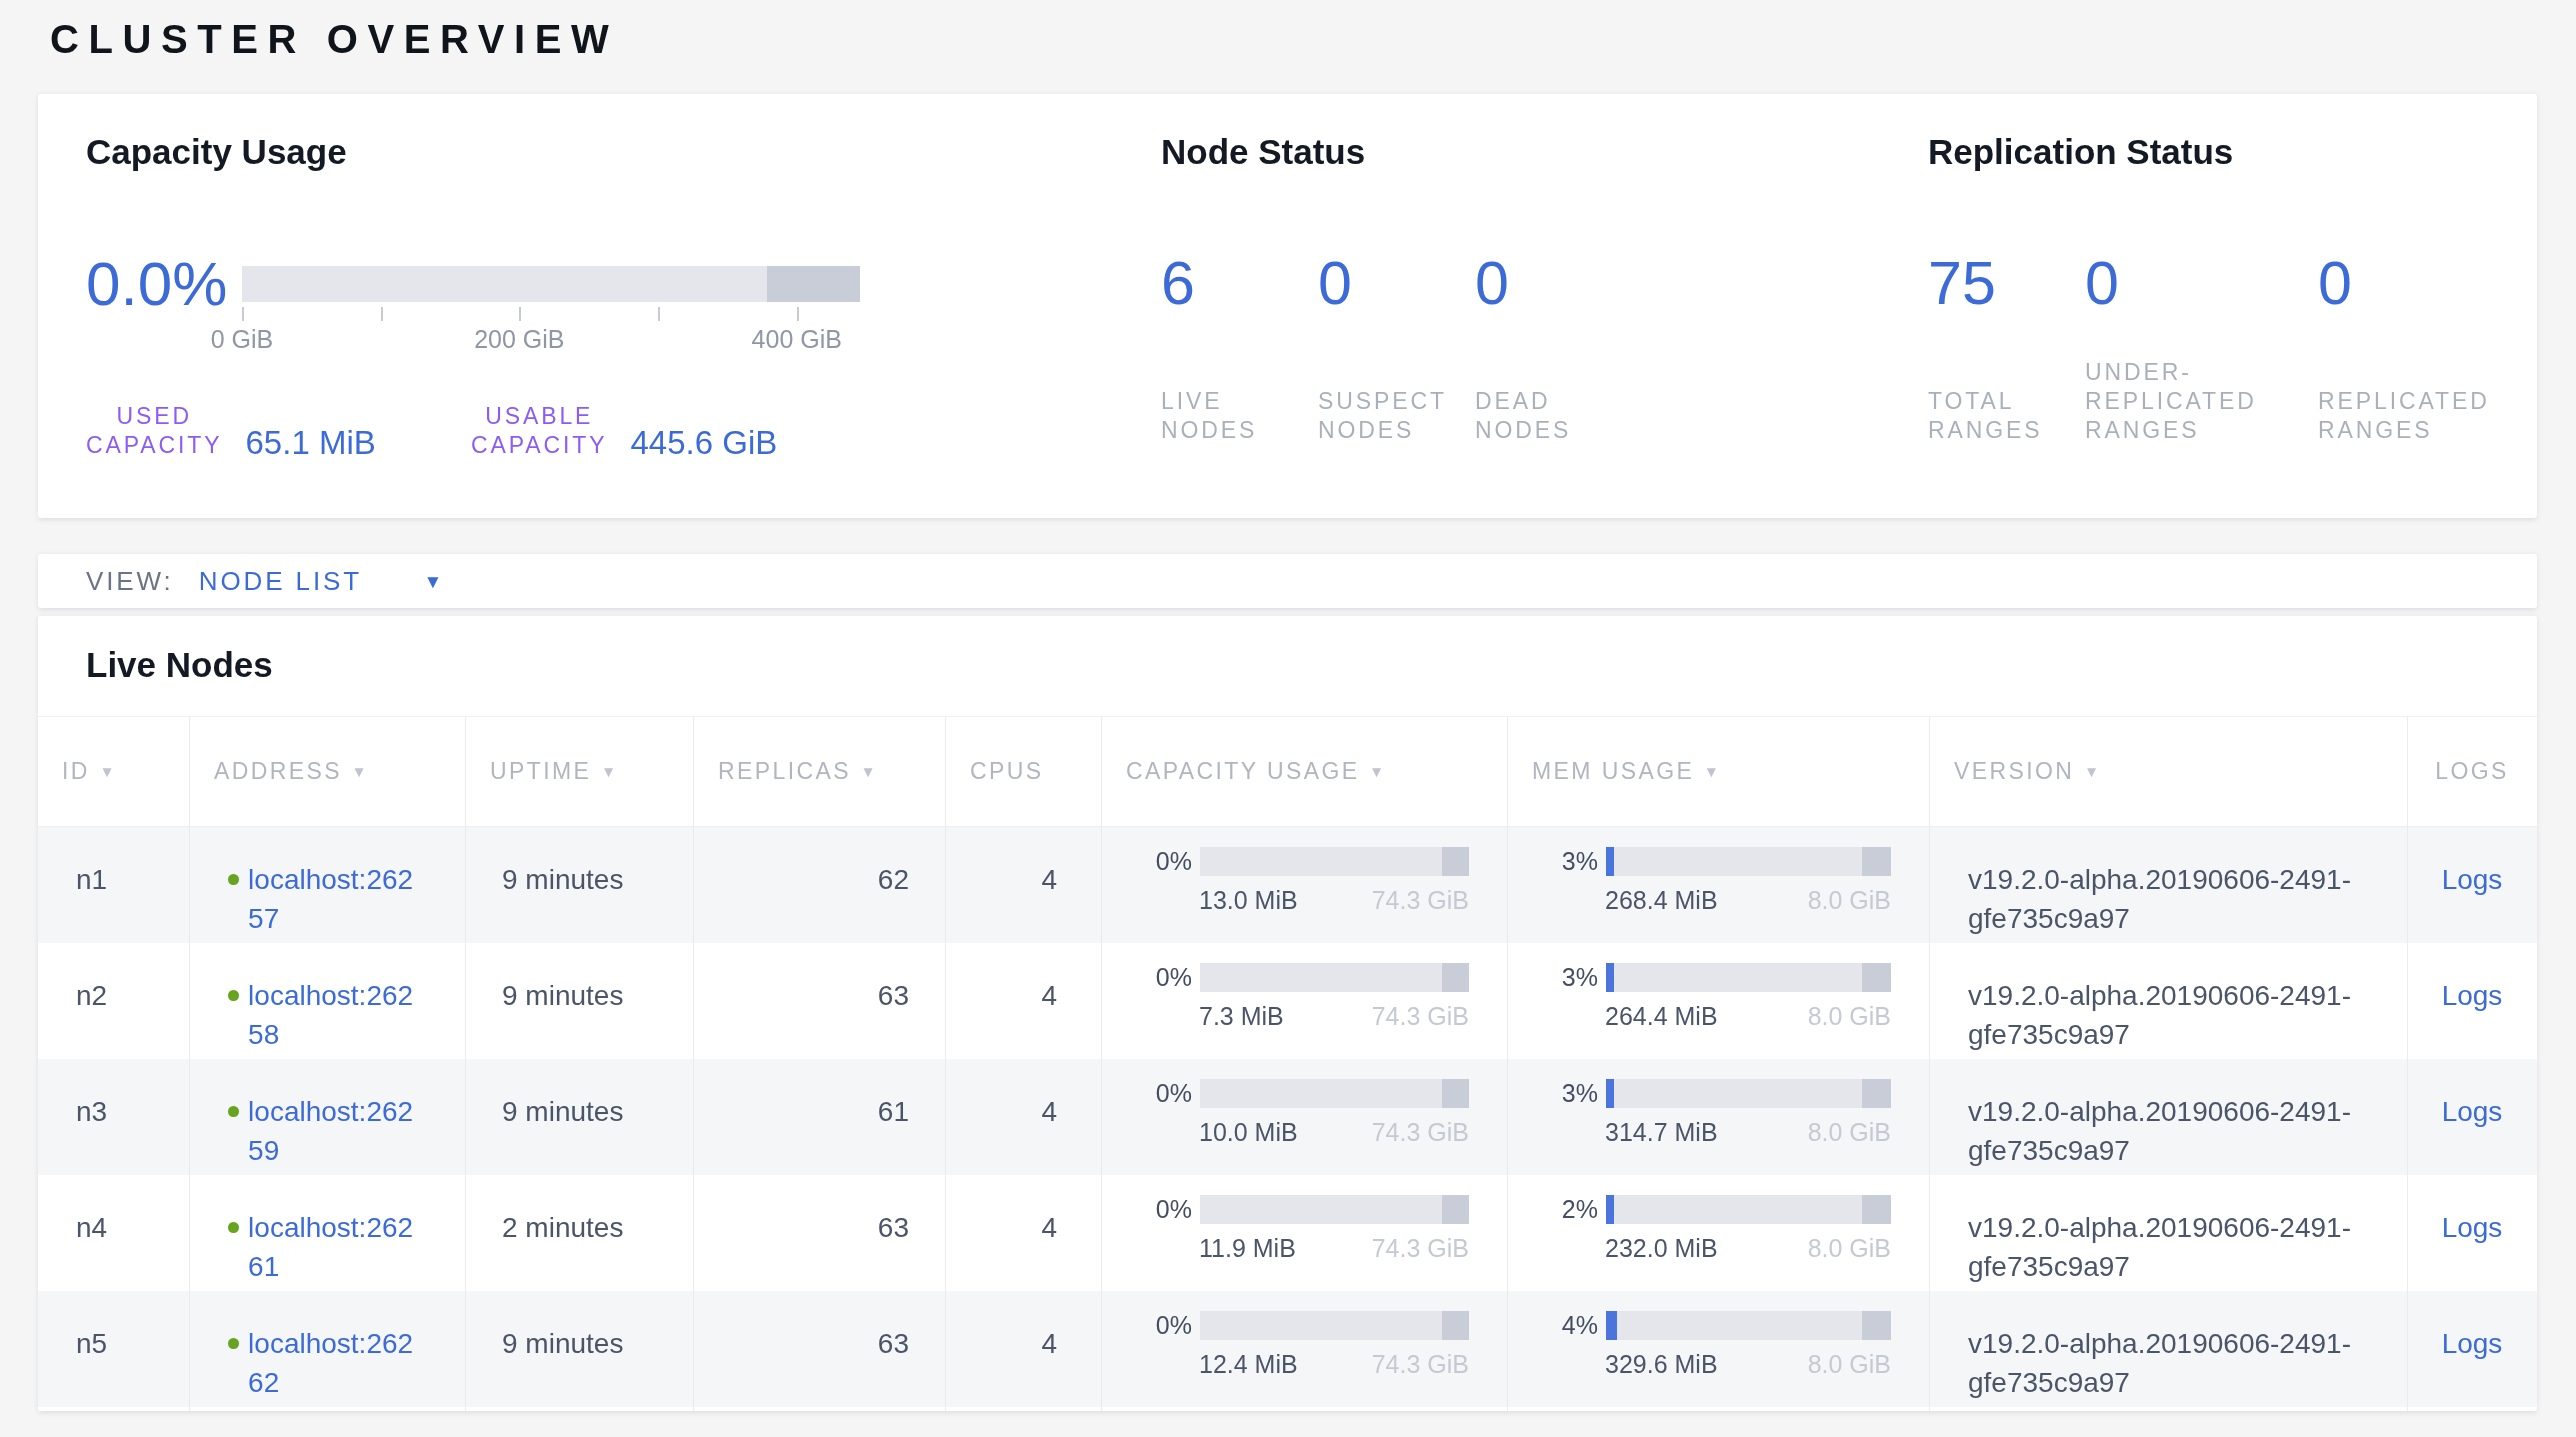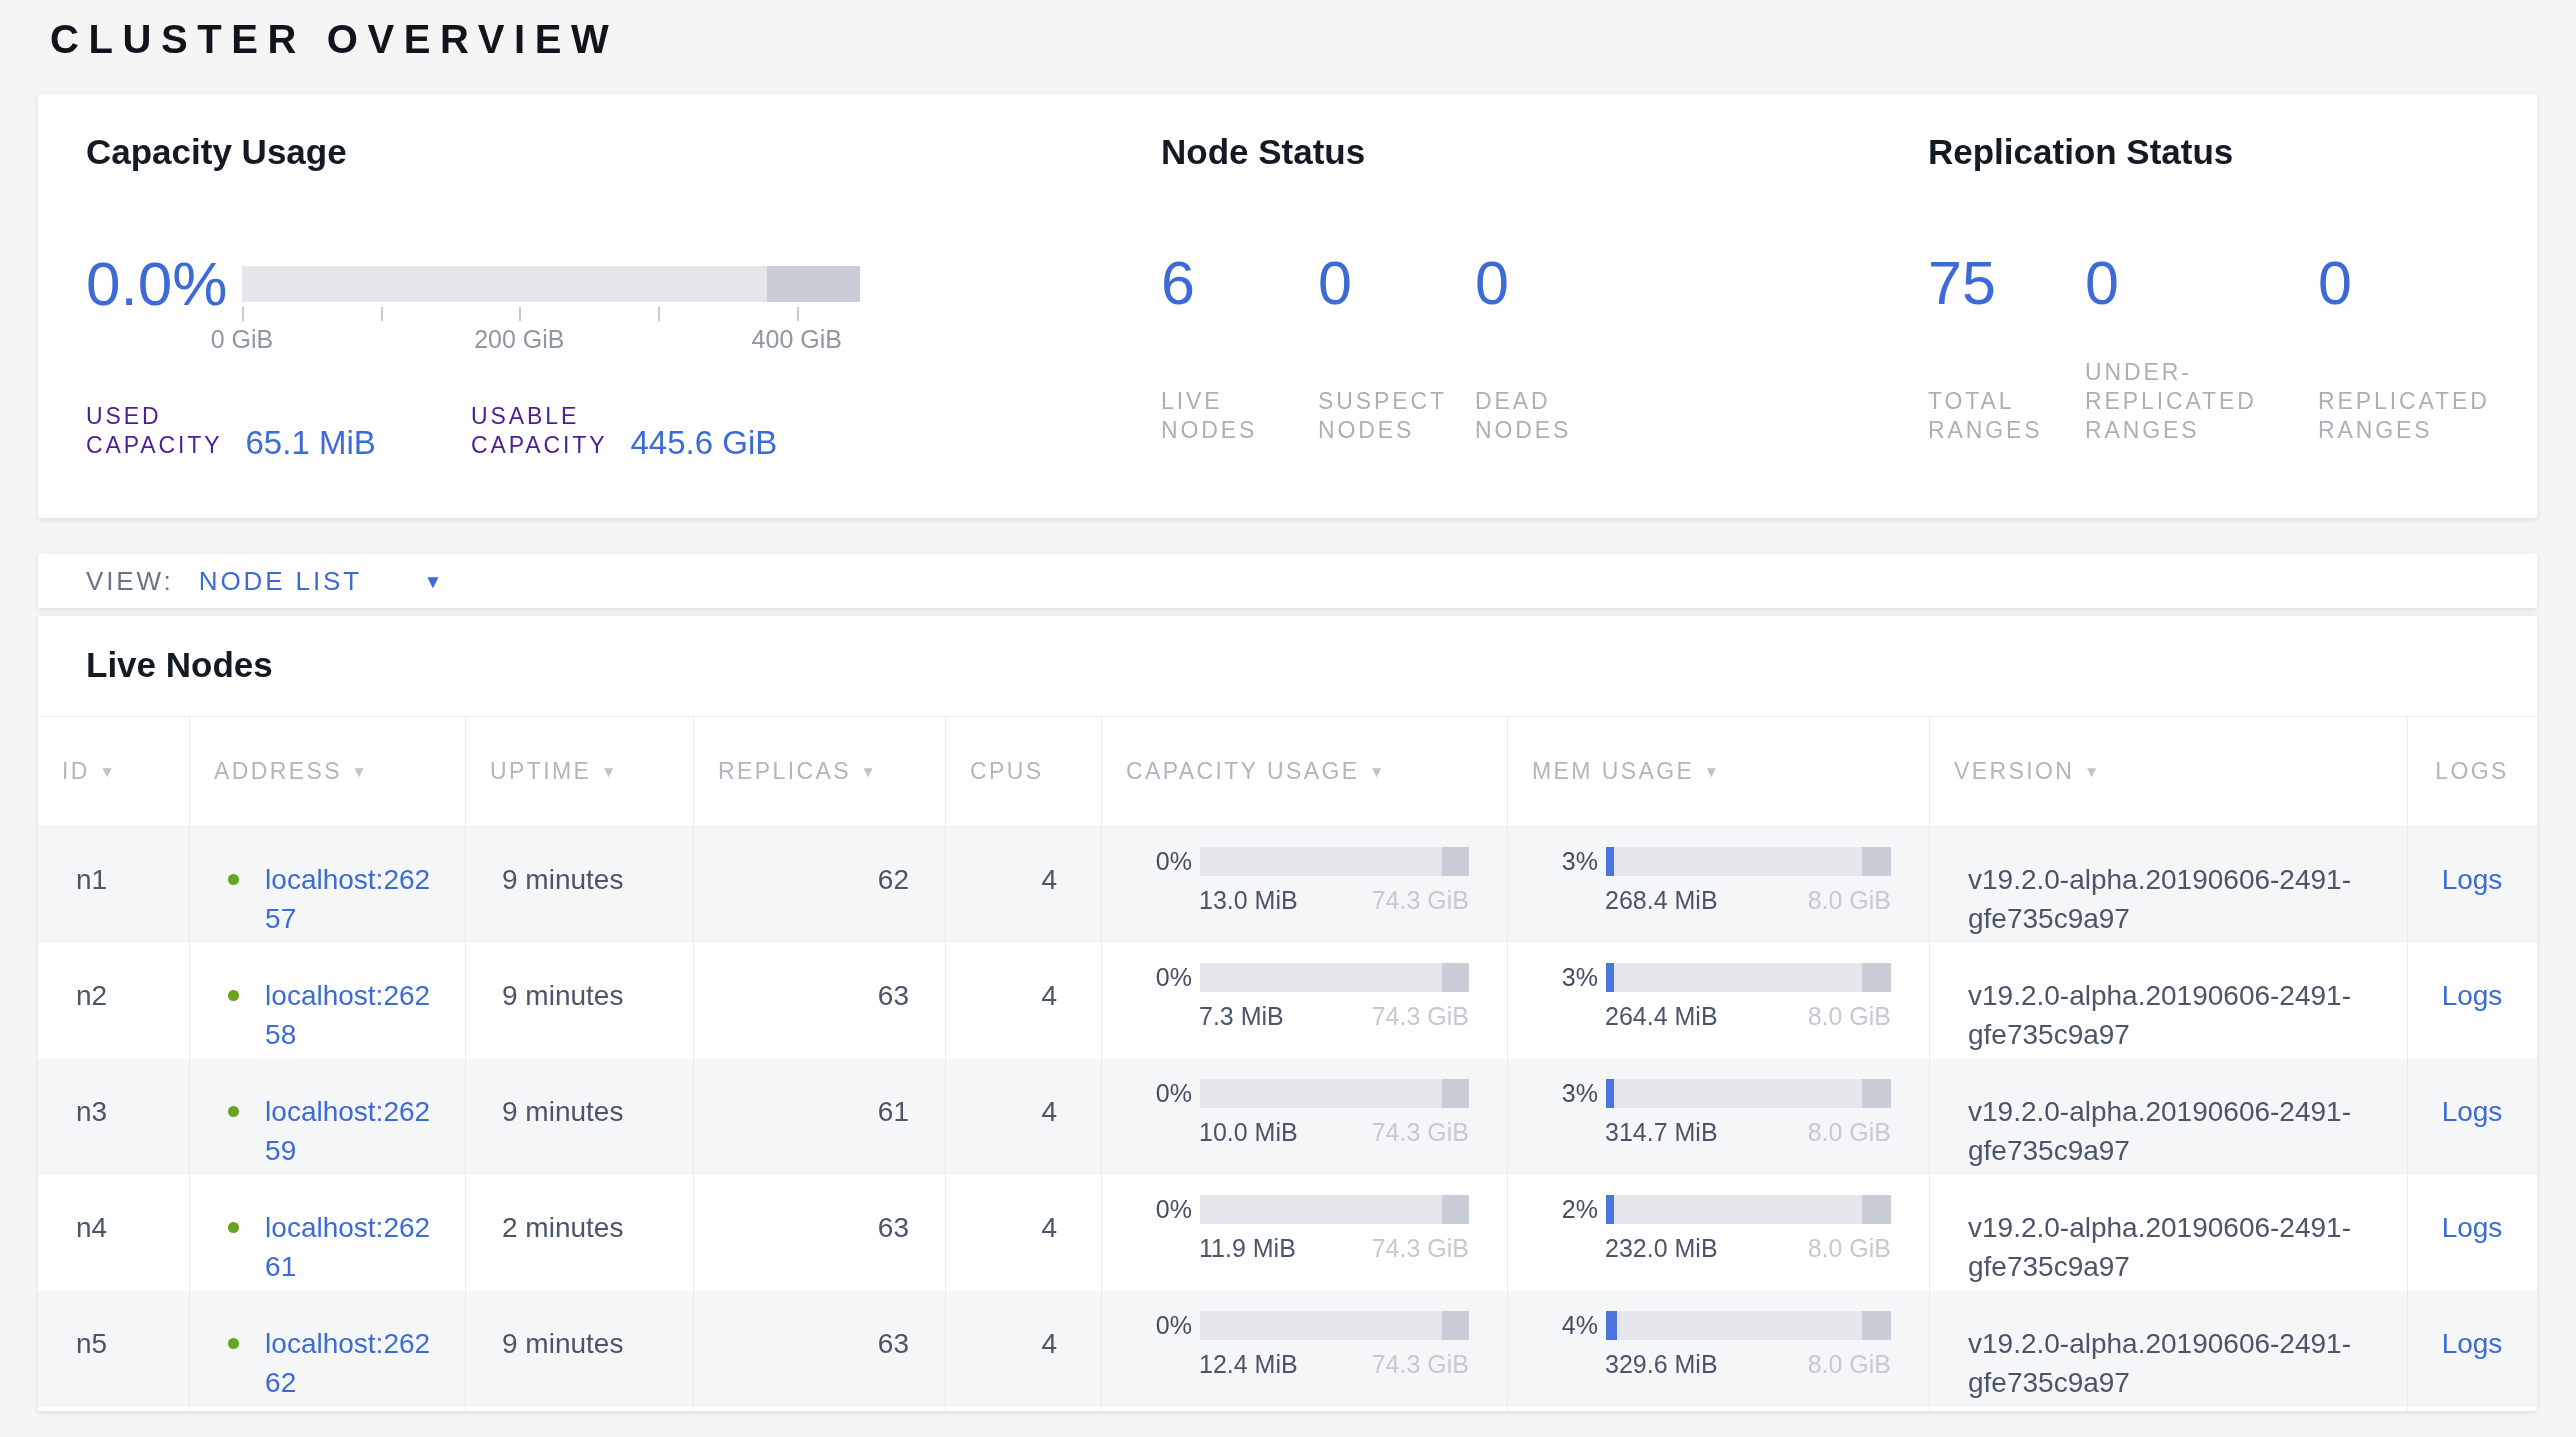--- a/index.html
+++ b/index.html
@@ -43,21 +43,21 @@
   .axis .tick{position:absolute;top:0;width:1.9px;height:13.4px;background:#c6cad2;}
   .axis-labels{position:relative;height:29px;margin-top:3.8px;}
   .axis-labels .tick-label{
     position:absolute;transform:translateX(-50%);
     font-size:25px;color:#8f96a4;white-space:nowrap;
   }
 
   .cap-stats{position:absolute;left:0;bottom:0;display:flex;}
   .cap-stat{display:flex;align-items:flex-end;}
   .cap-stat-used{width:385px;}
-  .cap-stat-label{font-size:23px;letter-spacing:2.9px;color:#4c1d95;line-height:29px;}
+  .cap-stat-label{font-size:23px;letter-spacing:2.9px;color:#8b5cf6;line-height:29px;text-align:center;}
   .cap-stat-value{font-size:33px;color:#3c6bd8;margin-left:23px;margin-bottom:-1.9px;white-space:nowrap;}
 
   .stats-row{position:absolute;top:121px;left:0;bottom:0;display:flex;}
   .stat{position:relative;}
   .stat-value{font-size:61px;font-weight:500;color:#3c6bd8;line-height:61px;}
   .stat-label{
     position:absolute;left:0;bottom:15px;
     font-size:23px;letter-spacing:2.9px;color:#aab0ba;line-height:29px;white-space:nowrap;
   }
 
@@ -78,21 +78,21 @@
     border-right:1px solid #e9ebee;white-space:nowrap;overflow:hidden;
   }
   .th:last-child{border-right:none;}
   .th.center{justify-content:center;padding-left:0;}
   .sort-arrow{font-size:15.3px;color:#c0c4cc;margin-left:9.6px;}
   .tr{height:116px;}
   .tr.alt{background:#f5f6f7;}
   .td{border-right:1px solid #e9ebee;font-size:28px;color:#4a5568;overflow:hidden;}
   .td:last-child{border-right:none;}
   .td.c-id{padding:33px 0 0 38px;line-height:39px;}
-  .td.c-addr{display:flex;padding:33px 19px 0 38px;gap:17px;}
+  .td.c-addr{display:flex;padding:33px 19px 0 38px;}
   .dot{width:10.5px;height:10.5px;border-radius:50%;background:#68a41f;margin:14.4px 9.6px 0 0;flex:none;}
   .addr-link{display:block;width:174px;word-break:break-all;line-height:39px;color:#3c6bd8;cursor:pointer;}
   .td.c-uptime{padding:33px 0 0 36px;line-height:39px;}
   .td.c-replicas{padding:33px 36px 0 0;text-align:right;line-height:39px;}
   .td.c-cpus{padding:33px 44px 0 0;text-align:right;line-height:39px;}
   .td.c-usage{padding:20px 38px 0 38px;}
   .bar-line{display:flex;align-items:center;}
   .pct{width:52px;text-align:right;margin-right:7.7px;font-size:25px;color:#434e61;flex:none;}
   .bar{flex:1;height:29px;background:#e4e6ec;position:relative;overflow:hidden;}
   .bar .bar-dark{position:absolute;right:0;top:0;bottom:0;width:10%;background:#c9cdd8;}

